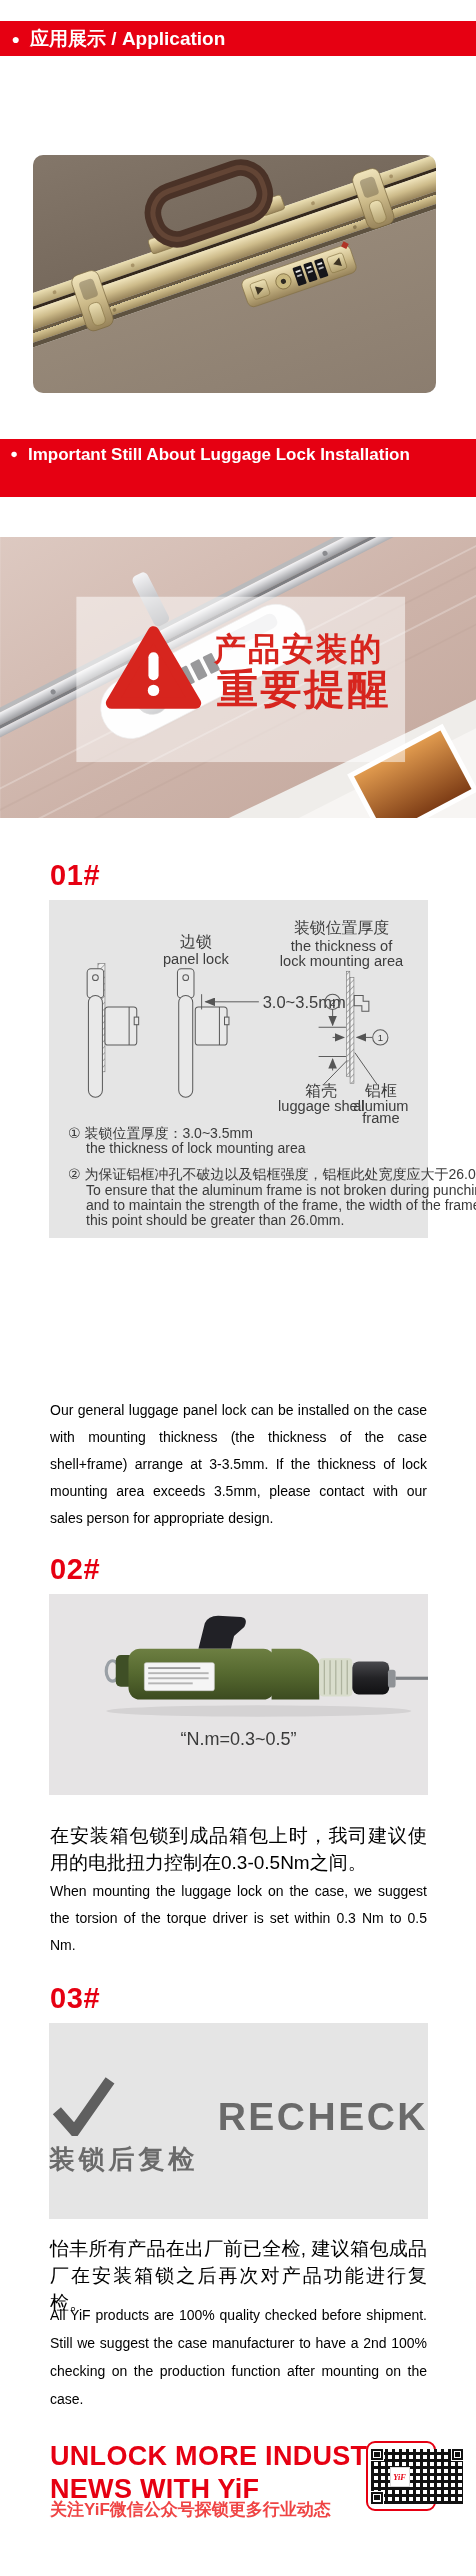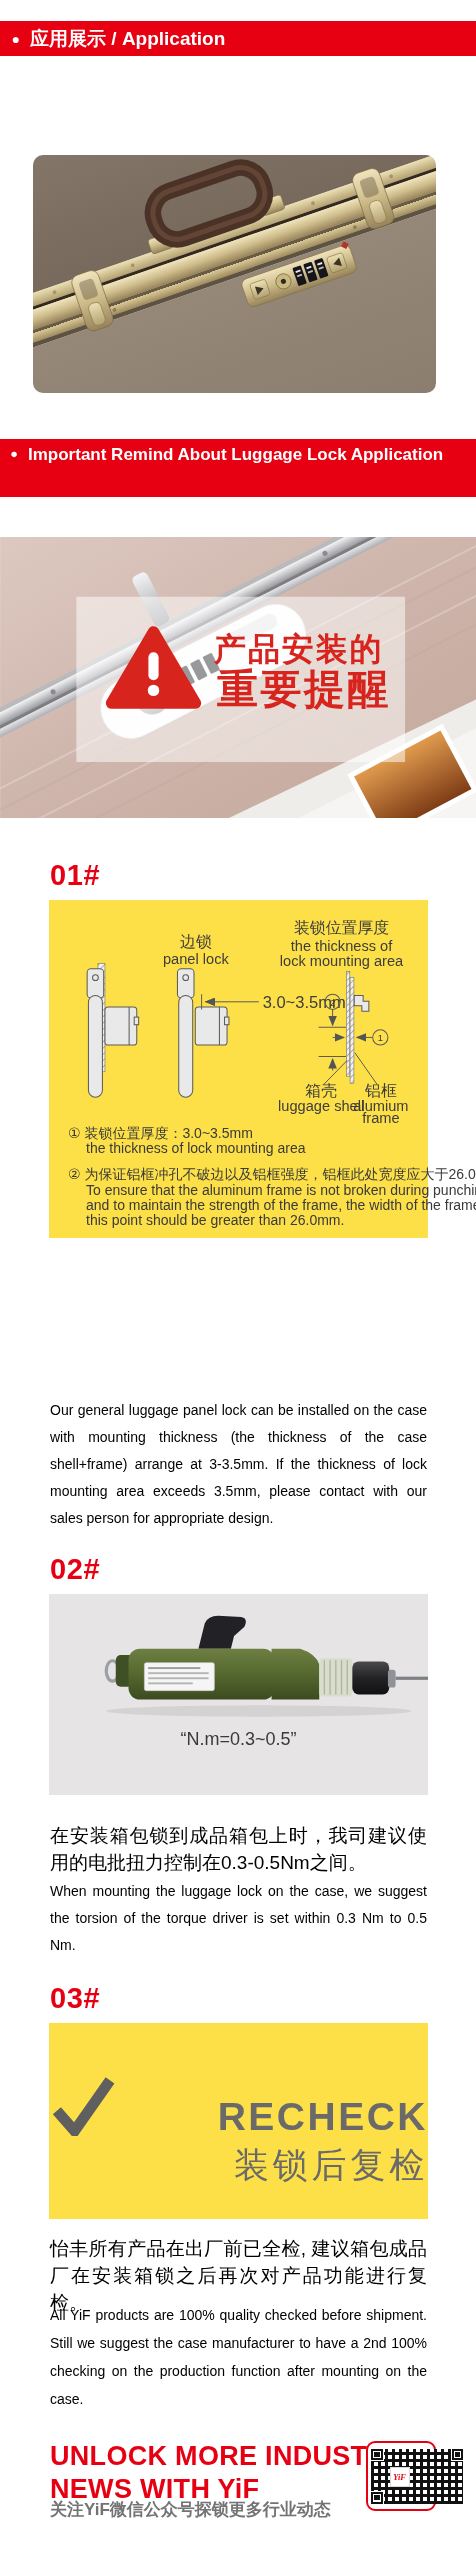--- a/index.html
+++ b/index.html
@@ -2,32 +2,32 @@
 <html style="font-size:10.2px"><head>
 <meta charset="utf-8">
 <style>
   html,body{margin:0;padding:0;background:#fff;}
   #canvas{position:relative;width:477px;height:2576px;margin:0 auto;background:#ffffff;
           font-family:"Liberation Sans","DejaVu Sans",sans-serif;overflow:hidden;}
   .abs{position:absolute;}
   .redbar{background:#e60012;color:#ffffff;}
   .bullet{display:inline-block;}
   .h-num{color:#e60012;font-weight:700;font-size:29px;letter-spacing:0.6px;line-height:34px;}
-  .graybox{background:#fde047;}
+  .graybox{background:#e5e5e5;}
   .cnpara{font-size:19px;line-height:27px;color:#000;text-align:justify;}
   .enpara{font-size:14px;line-height:27px;color:#000;text-align:justify;}
   .note{font-size:14px;color:#3a3a3a;line-height:15.3px;white-space:nowrap;}
   .warn-t1{font-size:32px;font-weight:700;color:#d7251e;letter-spacing:1.9px;line-height:36px;}
   .warn-t2{font-size:41px;font-weight:700;color:#d7251e;letter-spacing:2.5px;line-height:44px;}
   .torque{font-size:18px;color:#3a3a3a;text-align:center;width:100%;}
   .recheck-row{display:flex;align-items:flex-end;justify-content:space-between;width:100%;}
   .recheck-word{font-size:39px;font-weight:700;color:#6a6a6a;letter-spacing:2.5px;line-height:39px;margin-left:1.3px;}
-  .recheck-cn{font-size:35px;font-weight:400;color:#6a6a6a;letter-spacing:3.8px;text-align:right;width:100%;}
+  .recheck-cn{font-size:26px;font-weight:700;color:#6a6a6a;letter-spacing:3.8px;text-align:left;width:100%;}
   .foot-red{font-size:27px;font-weight:800;color:#e60012;letter-spacing:0.3px;line-height:32px;}
-  .foot-cn{font-size:17px;font-weight:700;color:#737373;}
+  .foot-cn{font-size:17px;font-weight:700;color:#ef4444;}
   .qr-outer{width:60px;height:60px;border:2.5px solid #e60012;border-radius:9px;background:#fff;padding:3.2px;}
   .qr{width:55px;height:55px;position:relative;margin:2.5px auto 0 auto;
       background-image:
         repeating-linear-gradient(0deg,#111 0 3.2px,transparent 3.2px 7px),
         repeating-linear-gradient(90deg,#111 0 3.2px,#fff 3.2px 7px); padding-left: 37px;}
   .finder{position:absolute;width:7.6px;height:7.6px;border:2.5px solid #111;background:#fff;outline:1.9px solid #fff;}
   .finder span{display:block;width:5.1px;height:5.1px;margin:1.3px;background:#111;}
   .f-tl{top:0;left:0;} .f-tr{top:0;right:0;} .f-bl{bottom:0;left:0;}
   .qr-label{position:absolute;top:18.4px;left:18.4px;width:18px;height:18px;background:#fff;border:0.6px solid #d9d9d9;
             display:flex;align-items:center;justify-content:center;
@@ -125,21 +125,21 @@
           <rect x="462" y="210" width="26" height="26" rx="4" fill="url(#g_gold1)" stroke="#8a7748"></rect>
           <path d="M481,216 l-12,7 l12,7 z" fill="#3c3323"></path>
           <rect x="492" y="196" width="9" height="9" transform="rotate(45 496 200)" fill="#b03427"></rect>
         </g>
       </g>
     </svg>
   </div>
 
   <div class="abs redbar" style="left:0;top:439px;width:477px;height:58px;">
     <div style="position:absolute;left:10.2px;top:7.6px;font-size:12.7px;">●</div>
-    <div style="position:absolute;left:28px;top:3.8px;font-size:17px;font-weight:600;line-height:23px;">Important Remind About Luggage Lock Application</div>
+    <div style="position:absolute;left:28px;top:3.8px;font-size:17px;font-weight:600;line-height:23px;">Important Still About Luggage Lock Installation</div>
   </div>
 
   <div class="abs" style="left:0;top:537px;width:477px;height:281px;overflow:hidden;">
     <svg width="477" height="281" viewBox="0 0 750 442">
       <defs>
         <linearGradient id="g_rose" x1="0" y1="0" x2="1" y2="1">
           <stop offset="0" stop-color="#ddc9c1"></stop>
             <stop offset="0.55" stop-color="#cdb3a9"></stop>
             <stop offset="1" stop-color="#c2a79c"></stop>
         </linearGradient>

